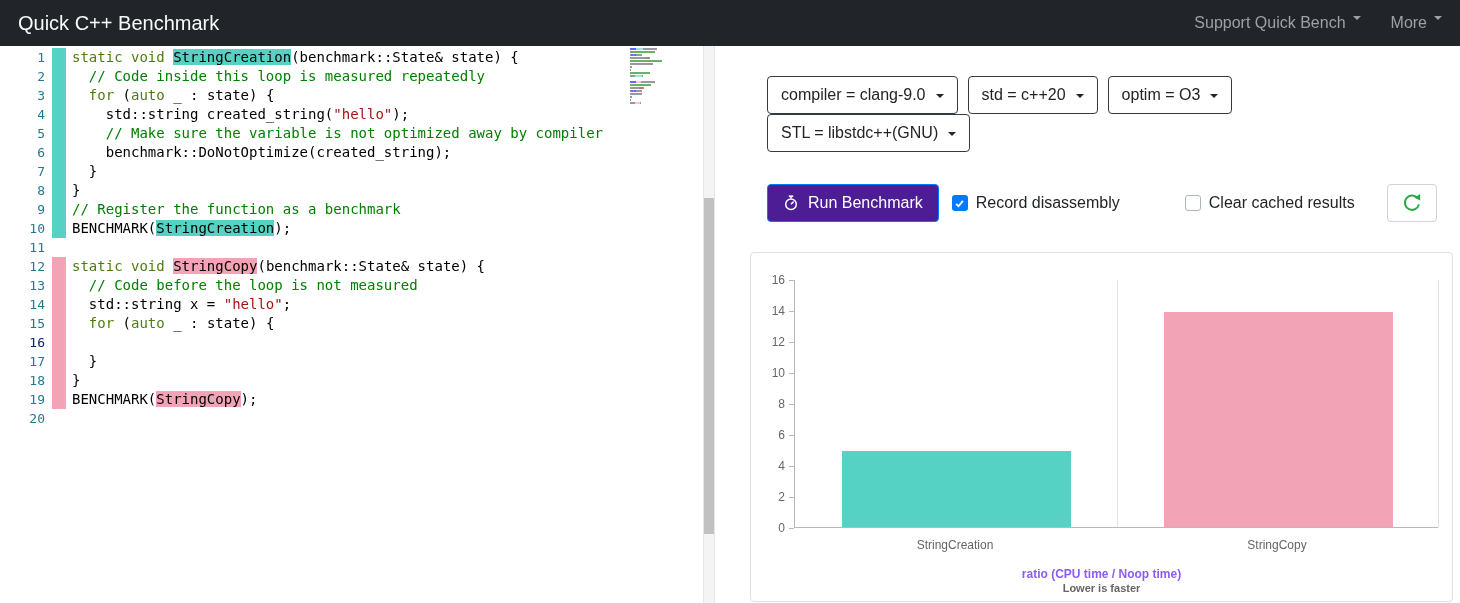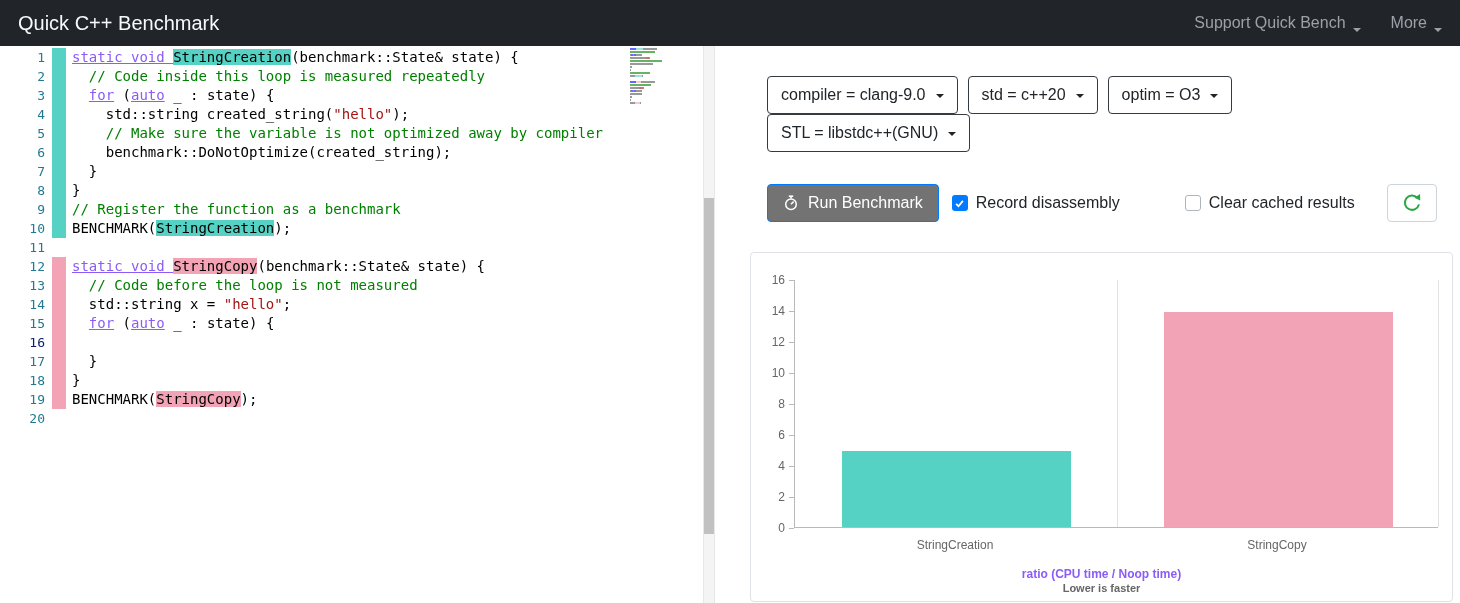--- a/index.html
+++ b/index.html
@@ -11,42 +11,42 @@
     overflow: hidden;
   }
 
   
   .navbar {
     position:absolute; top:0; left:0; width:1460px; height:46px;
     background:#212529; display:flex; align-items:center; padding:0 18px;
   }
   .brand { color:#f8f9fa; font-size:20px; font-weight:400; }
   .nav-right { margin-left:auto; display:flex; gap:30px; align-items:center; }
-  .nav-link { color:#9aa1a8; font-size:16px; display:inline-flex; align-items:flex-end; gap:7px; cursor:pointer; }
+  .nav-link { color:#9aa1a8; font-size:16px; display:inline-flex; align-items:flex-start; gap:7px; cursor:pointer; }
   .caret {
     width:0; height:0; display:inline-block; margin-top:2px;
     border-left:4px solid transparent; border-right:4px solid transparent;
     border-top:4px solid currentColor;
   }
 
   
   .editor {
     position:absolute; top:46px; left:0; width:715px; height:557px;
     background:#fff; font-family:"DejaVu Sans Mono", monospace; font-size:14px;
   }
   .code-lines { position:absolute; top:2px; left:0; width:637px; }
   .code-row { display:flex; height:19px; line-height:19px; align-items:stretch; }
   .ln { flex:none; width:45px; text-align:right; color:#237893; font-size:13px; }
   .code-row.current .ln { color:#0b216f; }
   .stripe { flex:none; width:14px; margin-left:7px; }
   .stripe.teal { background:#56d2c4; }
   .stripe.pink { background:#f2a3b5; }
   .code { flex:1; margin-left:6px; white-space:pre; color:#000; }
   .code-row.current .code { box-shadow: inset 0 1px 0 #e4e4e4, inset 0 -1px 0 #e4e4e4; }
-  .tok-k { color:#8b5cf6;text-decoration:underline; }
+  .tok-k { color:#4d7c0f; }
   .tok-c { color:#008000; }
   .tok-s { color:#a31515; }
   .tok-p { color:#000000; }
   .tok-ht { background:#56d2c4; color:#000; }
   .tok-hp { background:#f2a3b5; color:#000; }
   .cursor { display:inline-block; width:2px; height:15px; background:#000; vertical-align:-2px; }
 
   .minimap { position:absolute; top:2px; left:630px; width:40px; }
   .mm-row { height:2px; margin-bottom:1px; display:flex; }
   .mm-row span { height:2px; display:block; opacity:.6; }
@@ -63,21 +63,21 @@
   .dd-row.r1 { top:30px; } .dd-row.r2 { top:68px; }
   .dd-btn {
     display:inline-flex; align-items:center; gap:10px; height:38px; padding:16px 13px;
     border:1px solid #343a40; border-radius:4px; background:#fff;
     font-family:"Liberation Sans", sans-serif; font-size:16px; color:#212529; cursor:pointer;
   }
 
   .run-row { position:absolute; top:138px; left:32px; display:flex; align-items:center; }
   .run-btn {
     display:inline-flex; align-items:center; gap:9px; height:38px; padding:0 15px;
-    background:#737373; border:1px solid #007bff; border-radius:4px;
+    background:#4c1d95; border:1px solid #007bff; border-radius:4px;
     color:#fff; font-family:"Liberation Sans", sans-serif; font-size:16px; cursor:pointer;
   }
   .checkbox-group { display:flex; align-items:center; gap:8px; font-size:16px; color:#212529; }
   .checkbox-group.first { margin-left:13px; }
   .checkbox-group.second { margin-left:17px;padding-left:48px; }
   .cb { width:16px; height:16px; border-radius:3px; flex:none; display:flex; align-items:center; justify-content:center; cursor:pointer; }
   .cb.checked { background:#007bff; }
   .cb.unchecked { background:#fff; border:1px solid #adb5bd; }
 
   .refresh-btn {

